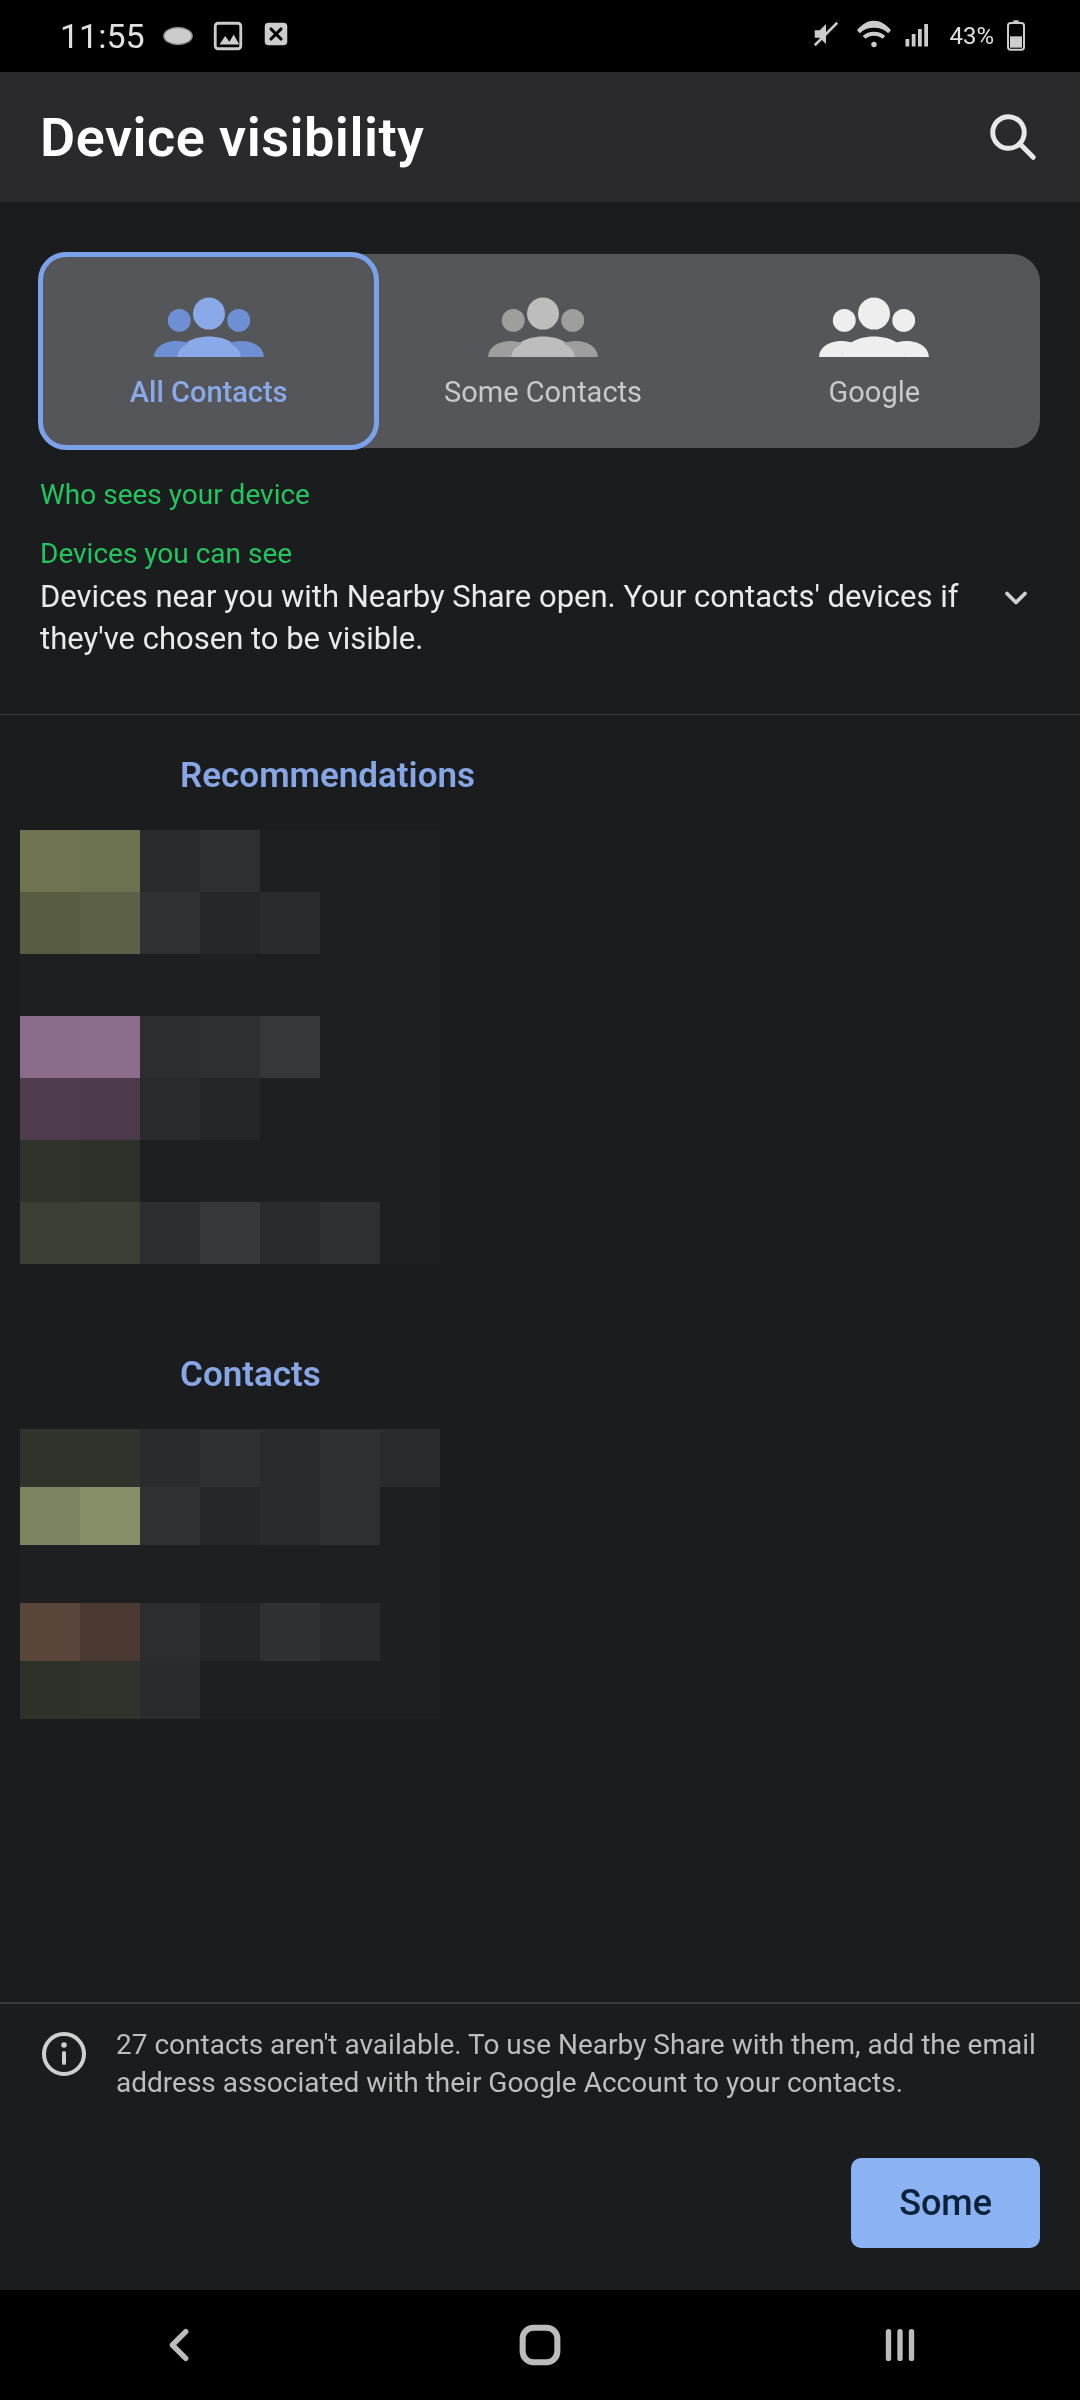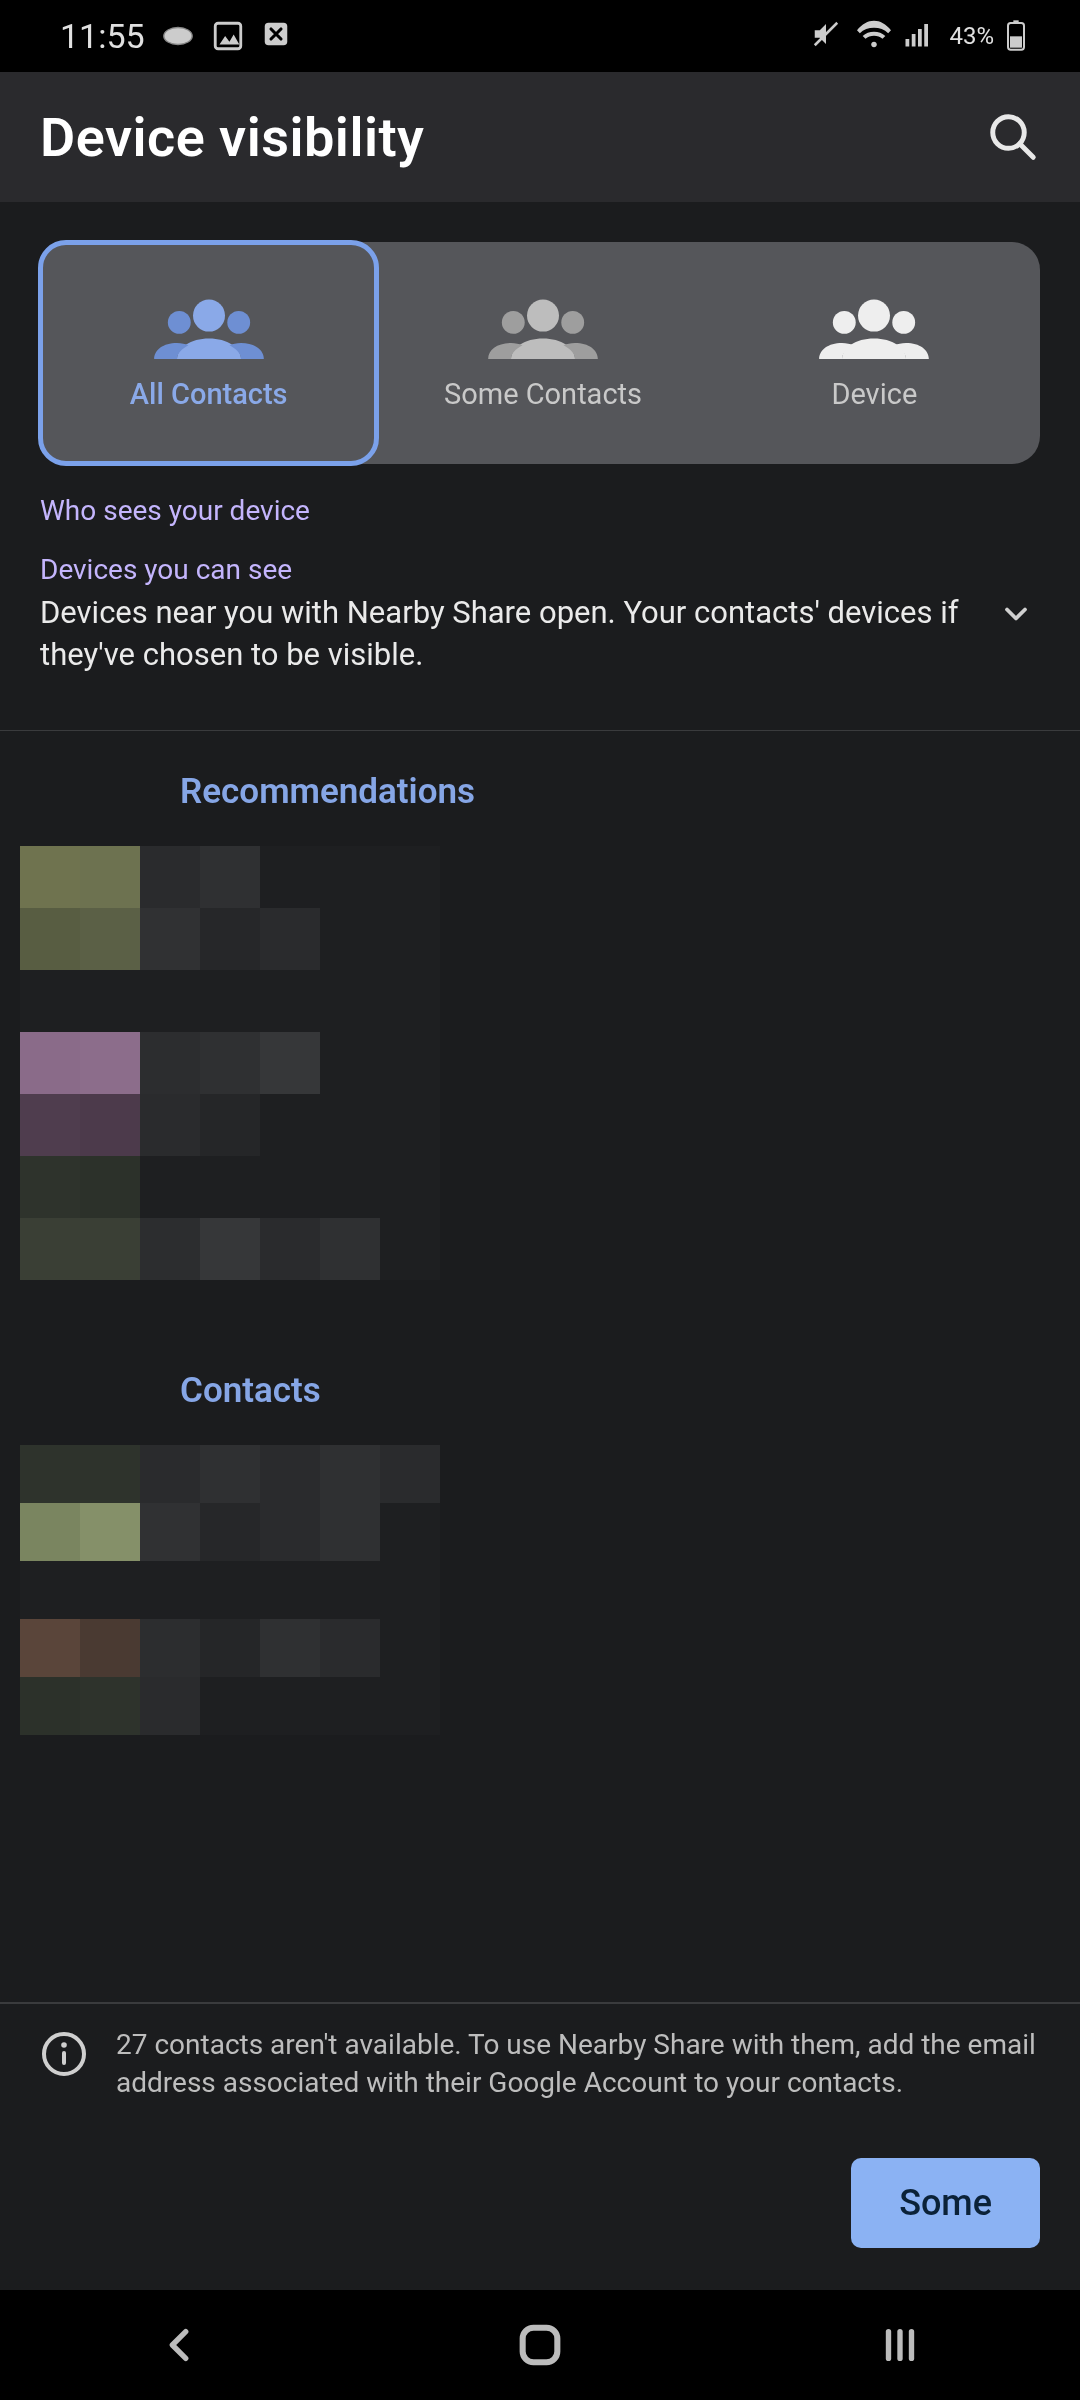--- a/index.html
+++ b/index.html
@@ -14,29 +14,29 @@
 
   
   .appbar { height:130px; background:#2a2a2d; display:flex; align-items:center; justify-content:space-between; padding:0 40px; }
   .appbar-title { font-size:54px; font-weight:600; color:#fff; letter-spacing:0.5px; }
 
   
   .content { flex:1; background:#1b1c1e; overflow:hidden; position:relative; }
 
   
   .seg-wrap { padding:40px 40px 0 40px; }
-  .segmented { display:flex; background:#55565a; border-radius:28px; height:222px; }
+  .segmented { display:flex; background:#55565a; border-radius:28px; height:194px;margin-top:12px; }
   .seg-item { flex:1; display:flex; flex-direction:column; align-items:center; justify-content:center; gap:18px; border-radius:28px; }
   .seg-item.selected { background:#55565a; border:5px solid #7ba1ea; margin:-2px; z-index:1; }
   .seg-label { font-size:29px; color:#c9c9c9; }
   .seg-item.selected .seg-label { color:#8aa9e8; font-weight:500; }
 
   
   .desc { padding:30px 40px 0 40px; }
-  .desc-title { font-size:28px; color:#c4b5fd; margin-bottom:6px; }
+  .desc-title { font-size:28px; color:#22c55e; margin-bottom:6px; }
   .desc-body { font-size:31px; color:#eaeaea; line-height:1.35; }
   .desc-row { display:flex; align-items:center; justify-content:space-between; gap:4px; padding:20px 40px 30px 40px; }
   .desc-row .left { flex:1; }
   .chev { width:48px; height:48px; display:flex; align-items:center; justify-content:center; }
 
   .hr { height:1px; background:#3a3b3d; margin-top:24px; }
 
   
   .section-title { color:#86a6e6; font-size:35px; font-weight:600; padding:40px 0 34px 180px; }
 
@@ -156,21 +156,21 @@
         </div>
         <div class="seg-item">
           <svg viewBox="0 0 24 14" width="110" height="64">
             <circle cx="12" cy="4.5" r="3.5" fill="#eee"></circle>
               <circle cx="5.5" cy="6" r="2.5" fill="#eee"></circle>
               <circle cx="18.5" cy="6" r="2.5" fill="#eee"></circle>
             <path d="M5 14c0-2.5 3-4.5 7-4.5s7 2 7 4.5H5z" fill="#eee"></path>
             <path d="M0 14c0-2 2-3.5 5-3.5 1 0 1.8.2 2.5.5C6 11.8 5 12.8 5 14H0z" fill="#eee"></path>
             <path d="M24 14c0-2-2-3.5-5-3.5-1 0-1.8.2-2.5.5 1.5.8 2.5 1.8 2.5 3H24z" fill="#eee"></path>
           </svg>
-          <span class="seg-label">Device</span>
+          <span class="seg-label">Google</span>
         </div>
       </div>
     </div>
 
     <div class="desc">
       <div class="desc-title">Who sees your device</div>
     </div>
 
     <div class="desc-row">
       <div class="left">

